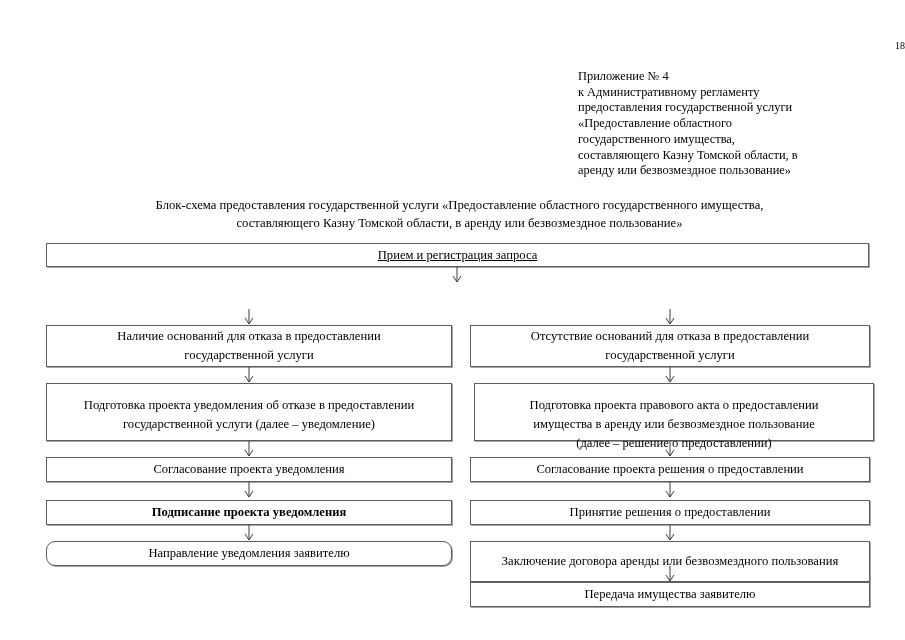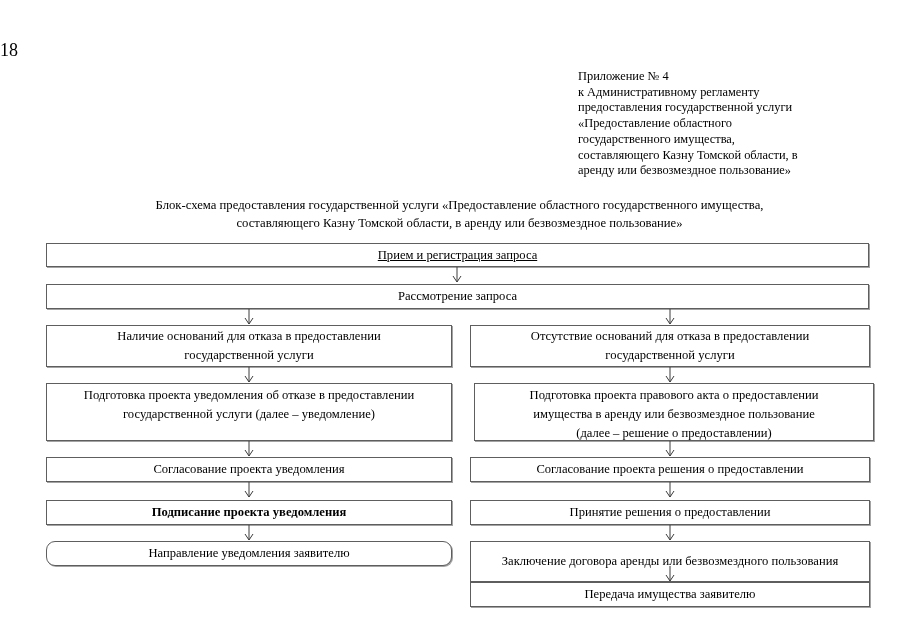--- a/index.html
+++ b/index.html
@@ -12,22 +12,22 @@
     overflow: hidden;
   }
   .page {
     position: relative;
     width: 905px; height: 640px;
     background: #ffffff;
   }
   .pagenum {
     position: absolute;
     left: 0; top: 40px; width: 905px;
-    text-align: left;
-    font-size: 18px;
+    text-align: right;
+    font-size: 10px;
   }
   .appendix {
     position: absolute;
     left: 578px; top: 69px;
     width: 300px;
     font-size: 12.4px;
     line-height: 15.7px;
     text-align: left;
   }
   .doc-title {
@@ -46,21 +46,21 @@
     border: 1px solid #5e5e5e;
     box-shadow: 1px 1px 0 #a3a3a3;
     display: flex;
     align-items: center;
     justify-content: center;
     text-align: center;
     font-size: 12.6px;
     line-height: 19px;
     padding: 0 8px;
   }
-  .bx.top { align-items: flex-start; padding-top: 2px; }
+  .bx.top { align-items: flex-start; padding-top: 12px; }
   .b-f1 { left: 46px;  top: 243px; width: 823px; height: 24px; text-decoration: underline; }
   .b-f2 { left: 46px;  top: 284px; width: 823px; height: 25px; }
   .b-l1 { left: 46px;  top: 325px; width: 406px; height: 42px; }
   .b-l2 { left: 46px;  top: 383px; width: 406px; height: 58px; }
   .b-l3 { left: 46px;  top: 457px; width: 406px; height: 25px; }
   .b-l4 { left: 46px;  top: 500px; width: 406px; height: 25px; font-weight: bold; }
   .b-l5 { left: 46px;  top: 541px; width: 406px; height: 25px; border-radius: 9px; }
   .b-r1 { left: 470px; top: 325px; width: 400px; height: 42px; }
   .b-r2 { left: 474px; top: 383px; width: 400px; height: 58px; }
   .b-r3 { left: 470px; top: 457px; width: 400px; height: 25px; }
@@ -91,23 +91,20 @@
 
   <div class="appendix">Приложение № 4<br>к Административному регламенту<br>предоставления государственной услуги<br>«Предоставление областного<br>государственного имущества,<br>составляющего Казну Томской области, в<br>аренду или безвозмездное пользование»</div>
 
   <div class="doc-title">Блок-схема предоставления государственной услуги «Предоставление областного государственного имущества,<br>составляющего Казну Томской области, в аренду или безвозмездное пользование»</div>
 
   <div class="flowchart">
 
     <div class="bx b-f1">
       <span>Прием и регистрация запроса</span>
     </div>
-    <div class="bx b-f2">
-      <span>Рассмотрение запроса</span>
-    </div>
 
     <div class="bx b-l1">
       <span>Наличие оснований для отказа в предоставлении<br>государственной услуги</span>
     </div>
     <div class="bx b-l2 top">
       <span>Подготовка проекта уведомления об отказе в предоставлении<br>государственной услуги (далее – уведомление)</span>
     </div>
     <div class="bx b-l3">
       <span>Согласование проекта уведомления</span>
     </div>

